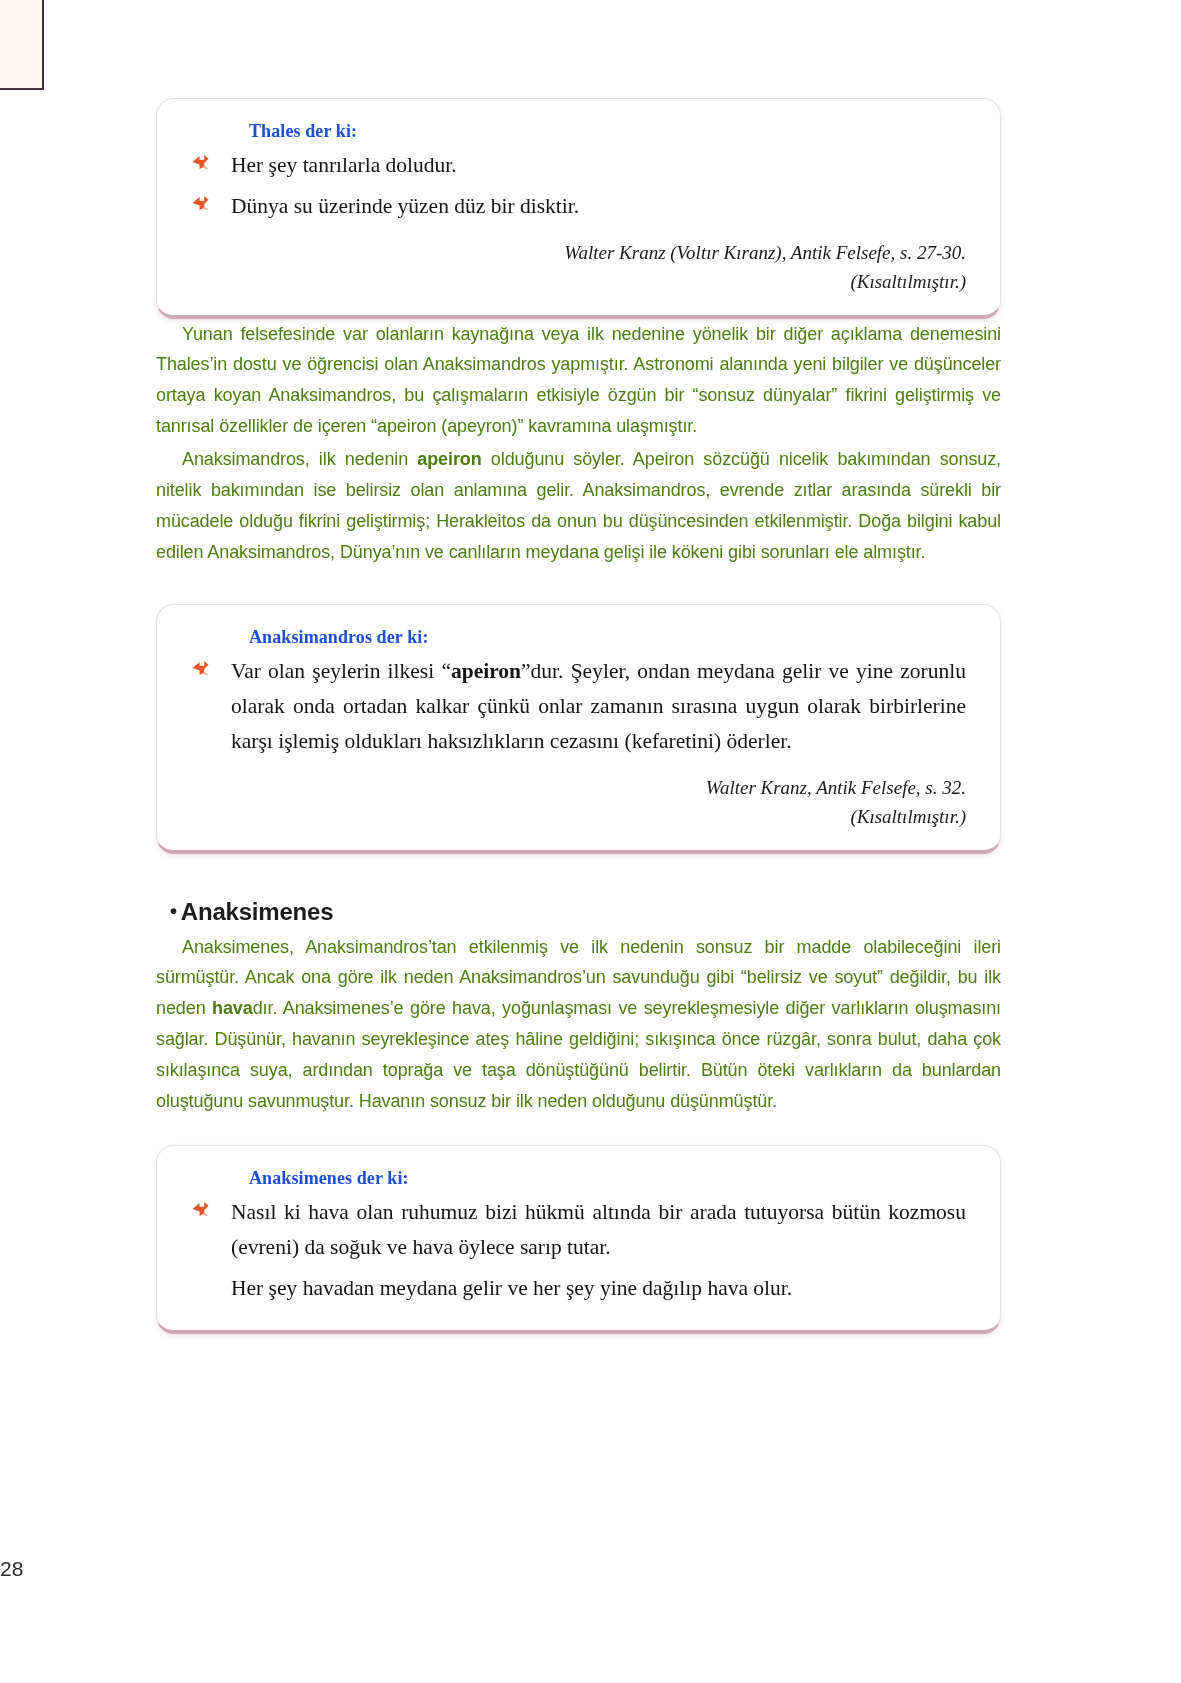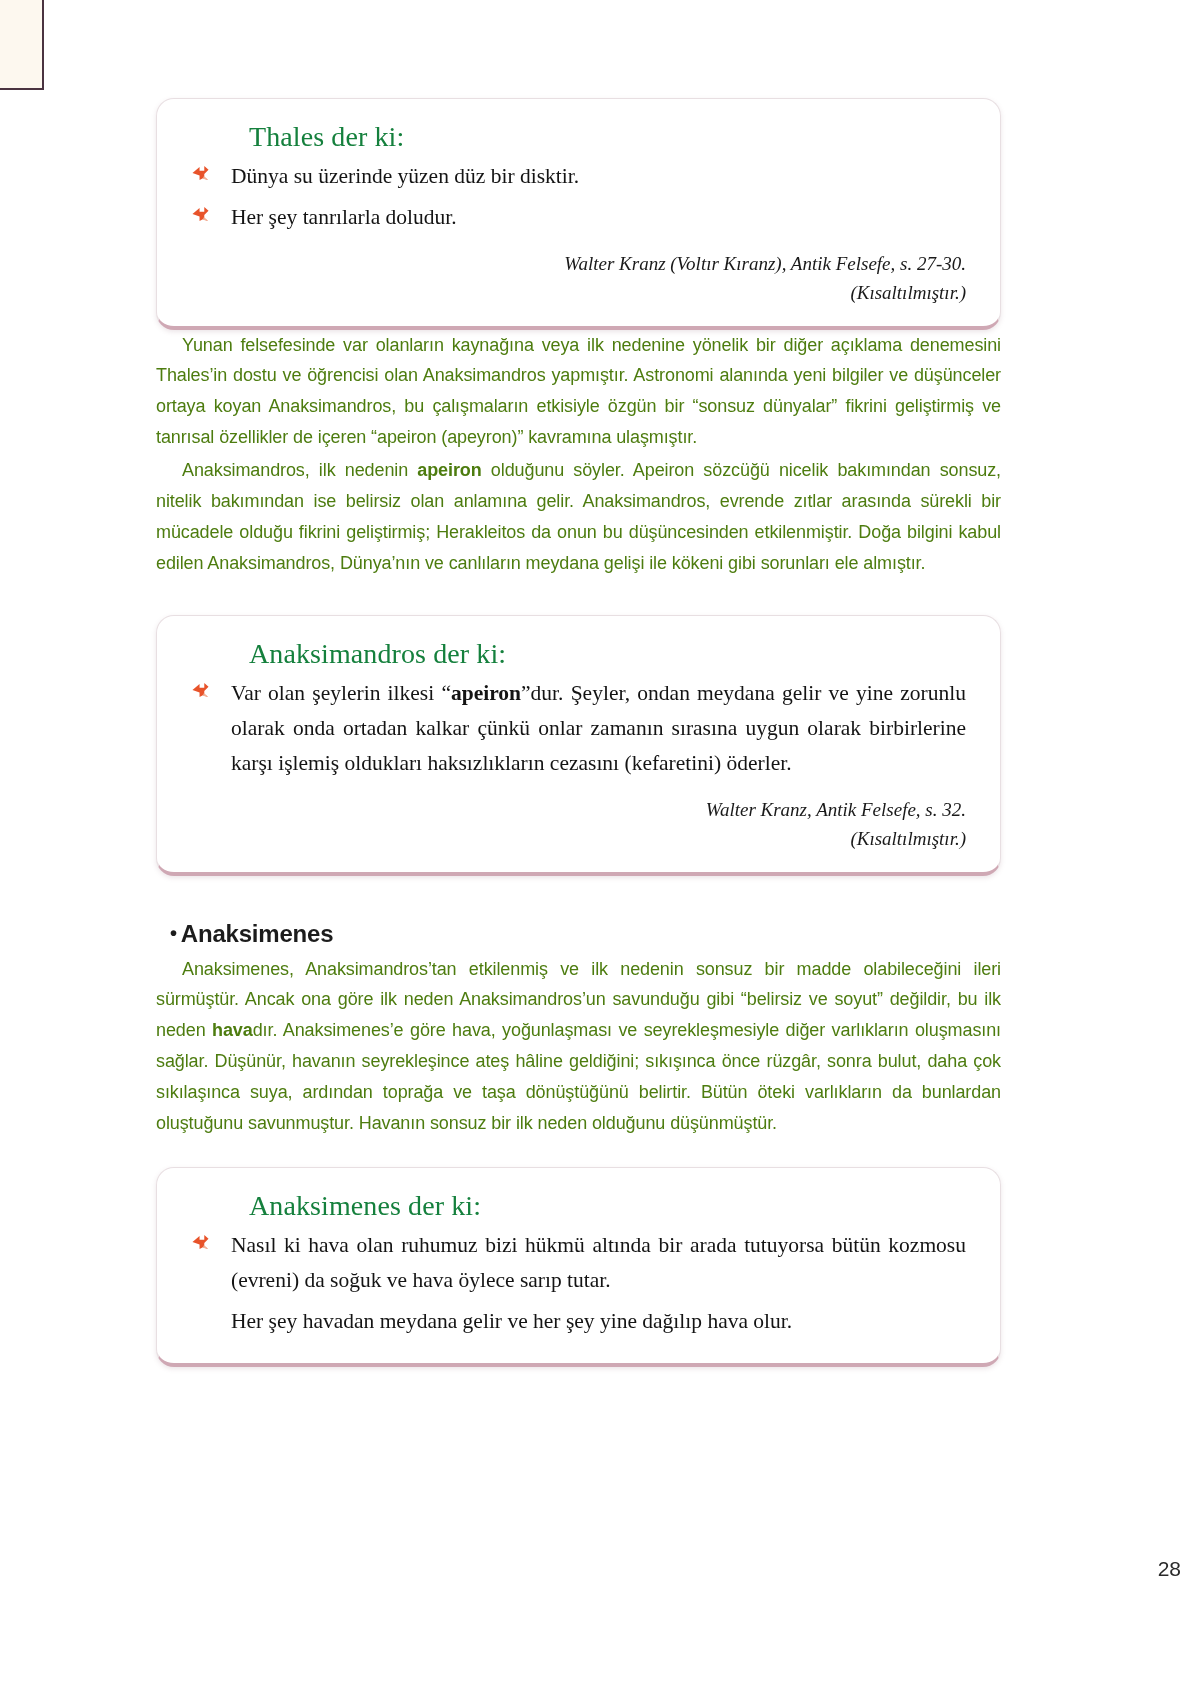--- a/index.html
+++ b/index.html
@@ -46,23 +46,23 @@
     border-bottom: 4px solid #cfa8b4;
     border-radius: 18px;
     background: #ffffff;
     box-shadow: 0 2px 5px rgba(150,110,125,0.18);
     padding: 22px 34px 18px 34px;
     box-sizing: border-box;
     font-family: "Liberation Serif", serif;
   }
   .quote-box .qb-title {
     font-family: "Liberation Serif", serif;
-    font-weight: normal;
-    font-size: 28px;
-    color: #15803d;
+    font-weight: bold;
+    font-size: 18px;
+    color: #1d4ed8;
     margin: 0 0 4px 58px;
     letter-spacing: 0.1px;
   }
   .qb-list {
     list-style: none;
     margin: 0;
     padding: 0;
   }
   .qb-item {
     position: relative;
@@ -129,21 +129,21 @@
   .body-par b { font-weight: bold; }
   .gap-md { height: 26px; }
   .gap-lg { height: 34px; }
 
   
   .page-number {
     position: absolute;
     left: 0;
     right: 0;
     top: 1557px;
-    text-align: right;
+    text-align: left;
     font-family: "Liberation Sans", sans-serif;
     font-size: 21px;
     color: #2a2a2a;
   }
 </style>
 </head>
 <body>
 
 <div class="page">
 
@@ -154,30 +154,30 @@
     <div class="quote-box">
       <div class="qb-title">Thales der ki:</div>
       <ul class="qb-list">
         <li class="qb-item">
           <span class="bullet-wrap">
             <svg class="arrow-icon" viewBox="0 0 20 18" xmlns="http://www.w3.org/2000/svg">
               <path d="M1.5 8.5 L9 2 L9 6 L14 6 L14 1 L18.5 5 L14 9.5 L14 12.5 L18 16 L12.5 14 L9 16 L9 11 Z" fill="#e8532a"></path>
               <path d="M13.5 12 L18 16 L12.5 14.5 Z" fill="#f2b49a"></path>
             </svg>
           </span>
+          <span class="qb-text">Her şey tanrılarla doludur.</span>
+        </li>
+        <li class="qb-item">
+          <span class="bullet-wrap">
+            <svg class="arrow-icon" viewBox="0 0 20 18" xmlns="http://www.w3.org/2000/svg">
+              <path d="M1.5 8.5 L9 2 L9 6 L14 6 L14 1 L18.5 5 L14 9.5 L14 12.5 L18 16 L12.5 14 L9 16 L9 11 Z" fill="#e8532a"></path>
+              <path d="M13.5 12 L18 16 L12.5 14.5 Z" fill="#f2b49a"></path>
+            </svg>
+          </span>
           <span class="qb-text">Dünya su üzerinde yüzen düz bir disktir.</span>
-        </li>
-        <li class="qb-item">
-          <span class="bullet-wrap">
-            <svg class="arrow-icon" viewBox="0 0 20 18" xmlns="http://www.w3.org/2000/svg">
-              <path d="M1.5 8.5 L9 2 L9 6 L14 6 L14 1 L18.5 5 L14 9.5 L14 12.5 L18 16 L12.5 14 L9 16 L9 11 Z" fill="#e8532a"></path>
-              <path d="M13.5 12 L18 16 L12.5 14.5 Z" fill="#f2b49a"></path>
-            </svg>
-          </span>
-          <span class="qb-text">Her şey tanrılarla doludur.</span>
         </li>
       </ul>
       <div class="qb-source">
         <span>Walter Kranz (Voltır Kıranz), Antik Felsefe, s. 27-30.</span>
         <span class="src-line2">(Kısaltılmıştır.)</span>
       </div>
     </div>
 
     <p class="body-par">Yunan felsefesinde var olanların kaynağına veya ilk nedenine yönelik bir diğer açıklama denemesini Thales’in dostu ve öğrencisi olan Anaksimandros yapmıştır. Astronomi alanında yeni bilgiler ve düşünceler ortaya koyan Anaksimandros, bu çalışmaların etkisiyle özgün bir “sonsuz dünyalar” fikrini geliştirmiş ve tanrısal özellikler de içeren “apeiron (apeyron)” kavramına ulaşmıştır.</p>
     <p class="body-par">Anaksimandros, ilk nedenin <b>apeiron</b> olduğunu söyler. Apeiron sözcüğü nicelik bakımından sonsuz, nitelik bakımından ise belirsiz olan anlamına gelir. Anaksimandros, evrende zıtlar arasında sürekli bir mücadele olduğu fikrini geliştirmiş; Herakleitos da onun bu düşüncesinden etkilenmiştir. Doğa bilgini kabul edilen Anaksimandros, Dünya’nın ve canlıların meydana gelişi ile kökeni gibi sorunları ele almıştır.</p>

